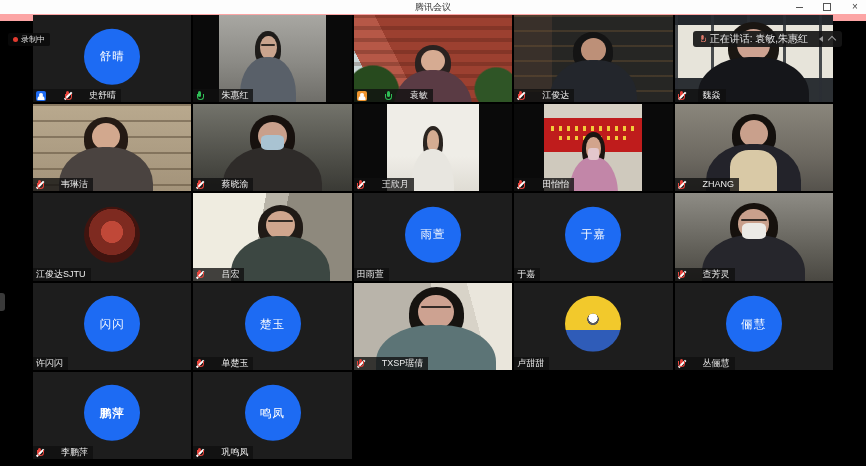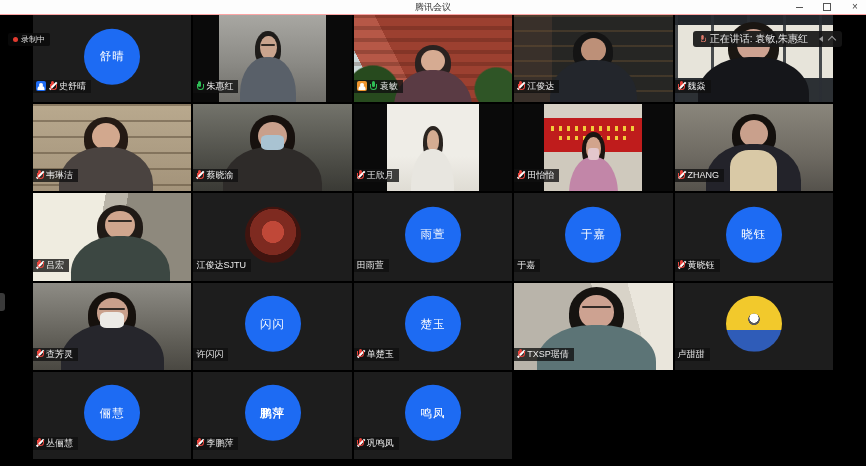--- a/index.html
+++ b/index.html
@@ -1,38 +1,38 @@
 <!DOCTYPE html>
 <html><head>
 <meta charset="utf-8">
 <style>
   html,body{margin:0;padding:0;background:#000;}
   .app{position:relative;width:866px;height:466px;background:#000;overflow:hidden;
        font-family:"Liberation Sans","DejaVu Sans",sans-serif;}
   
   .titlebar{position:absolute;left:0;top:0;width:100%;height:14px;background:#fdfdfd;
-            border-bottom:1px solid #fca5a5;display:flex;align-items:center;justify-content:center;}
+            border-bottom:7px solid #fca5a5;display:flex;align-items:center;justify-content:center;}
   .title{font-size:9px;color:#333;line-height:14px;}
   .controls{position:absolute;right:4px;top:0;height:14px;display:flex;align-items:center;gap:14px;}
   .ctrl{width:14px;height:12px;display:inline-flex;align-items:center;justify-content:center;cursor:pointer;}
   .ctrl .min{width:7px;height:1px;background:#555;display:block;}
   .ctrl .max{width:6px;height:6px;border:1px solid #555;display:block;}
   .ctrl.close{font-size:10px;color:#444;line-height:12px;}
   
   .grid{position:absolute;left:33px;top:15px;width:800px;height:444px;background:#000;
         display:grid;grid-template-columns:repeat(5,1fr);grid-template-rows:repeat(5,1fr);gap:2px;}
   .tile{position:relative;background:#1d1d1d;overflow:hidden;padding-left:32px;}
   .tile.pb{background:#0a0a0a;}
   .tile.speaking{box-shadow:inset 0 0 0 1px #2ec05a;}
   .video{position:absolute;left:0;top:0;width:100%;height:100%;overflow:hidden;}
   .avatar{position:absolute;left:50%;top:50%;transform:translate(-50%,-54%);
           width:56px;height:56px;border-radius:50%;display:flex;align-items:center;justify-content:center;
           color:#fff;font-size:11.5px;letter-spacing:1px;}
   
-  .plabel{position:absolute;left:0;bottom:9px;display:flex;align-items:flex-start;gap:3px;
+  .plabel{position:absolute;left:0;bottom:0;display:flex;align-items:flex-end;gap:18px;
           background:rgba(15,15,15,.78);padding:1px 5px 1px 3px;font-size:9px;color:#ececec;
           max-width:96%;white-space:nowrap;line-height:11px;z-index:5;}
   .badge{width:10px;height:10px;border-radius:2px;position:relative;flex:none;}
   .badge::after{content:'';position:absolute;left:50%;top:1.5px;width:4px;height:4px;border-radius:50%;
                 background:#fff;transform:translateX(-50%);}
   .badge::before{content:'';position:absolute;left:50%;bottom:1px;width:7px;height:4px;
                  border-radius:3px 3px 0 0;background:#fff;transform:translateX(-50%);}
   .mic{width:7px;height:10px;position:relative;flex:none;display:inline-block;}
   .mic::before{content:'';position:absolute;left:2px;top:0;width:3px;height:6px;border-radius:1.5px;background:currentColor;}
   .mic::after{content:'';position:absolute;left:.5px;top:2.5px;width:5px;height:5px;border:1px solid currentColor;
@@ -194,58 +194,49 @@
           <div style="position: absolute; left: 35.05%; top: 52.5%; width: 29.9%; height: 48%; background: rgb(217, 201, 166); border-radius: 40% 40% 0px 0px;"></div>
         </div>
         <div class="plabel">
           <span class="mic muted">
             <i class="slash"></i>
           </span>
           <span class="pname">ZHANG</span>
         </div>
       </div>
       <div class="tile">
+        <div class="avatar" style="background: radial-gradient(circle at 50% 45%, rgb(192, 72, 56) 0px, rgb(192, 72, 56) 26%, rgb(126, 42, 32) 27%, rgb(126, 42, 32) 55%, rgb(64, 20, 15) 56%);"></div>
+        <div class="plabel">
+          <span class="pname">江俊达SJTU</span>
+        </div>
+      </div>
+      <div class="tile">
         <div class="video" style="background: linear-gradient(100deg, rgb(239, 236, 224) 0px, rgb(239, 236, 224) 42%, rgb(185, 180, 168) 42%, rgb(185, 180, 168) 55%, rgb(142, 137, 125) 55%);">
           <div style="position: absolute; left: 40.6%; top: 12.8%; width: 28.8%; height: 50.4%; background: rgb(32, 26, 22); border-radius: 50% 50% 42% 42%;"></div>
           <div style="position: absolute; left: 45.7%; top: 20%; width: 18.6%; height: 32.4%; background: rgb(208, 166, 142); border-radius: 50%;"></div>
           <div style="position: absolute; left: 47.2%; top: 30.8%; width: 15.6%; height: 2px; background: rgba(25, 22, 20, 0.85); border-radius: 1px;"></div>
           <div style="position: absolute; left: 23.8%; top: 48.8%; width: 62.4%; height: 60%; background: rgb(60, 71, 66); border-radius: 46% 46% 6% 6% / 70% 70% 6% 6%;"></div>
         </div>
         <div class="plabel">
           <span class="mic muted">
             <i class="slash"></i>
           </span>
           <span class="pname">吕宏</span>
         </div>
       </div>
       <div class="tile">
-        <div class="avatar" style="background: radial-gradient(circle at 50% 45%, rgb(192, 72, 56) 0px, rgb(192, 72, 56) 26%, rgb(126, 42, 32) 27%, rgb(126, 42, 32) 55%, rgb(64, 20, 15) 56%);"></div>
-        <div class="plabel">
-          <span class="pname">江俊达SJTU</span>
-        </div>
-      </div>
-      <div class="tile">
         <div class="avatar" style="background: rgb(29, 107, 243);">雨萱</div>
         <div class="plabel">
           <span class="pname">田雨萱</span>
         </div>
       </div>
       <div class="tile">
         <div class="avatar" style="background: rgb(29, 107, 243);">于嘉</div>
         <div class="plabel">
           <span class="pname">于嘉</span>
-        </div>
-      </div>
-      <div class="tile">
-        <div class="avatar" style="background: rgb(29, 107, 243);">晓钰</div>
-        <div class="plabel">
-          <span class="mic muted">
-            <i class="slash"></i>
-          </span>
-          <span class="pname">黄晓钰</span>
         </div>
       </div>
       <div class="tile">
         <div class="video" style="background: linear-gradient(rgb(142, 140, 133) 0px, rgb(97, 95, 88) 65%, rgb(74, 72, 66) 100%);">
           <div style="position: absolute; left: 35%; top: 10.5%; width: 30%; height: 52.5%; background: rgb(22, 17, 13); border-radius: 50% 50% 42% 42%;"></div>
           <div style="position: absolute; left: 40.3125%; top: 18%; width: 19.375%; height: 33.75%; background: rgb(201, 160, 140); border-radius: 50%;"></div>
           <div style="position: absolute; left: 41.875%; top: 29.25%; width: 16.25%; height: 2px; background: rgba(25, 22, 20, 0.85); border-radius: 1px;"></div>
           <div style="position: absolute; left: 17.5%; top: 48%; width: 65%; height: 60%; background: rgb(38, 38, 44); border-radius: 46% 46% 6% 6% / 70% 70% 6% 6%;"></div>
           <div style="position: absolute; left: 42.5%; top: 34.25%; width: 15%; height: 17.5%; background: rgb(236, 234, 230); border-radius: 28%;"></div>
         </div>

